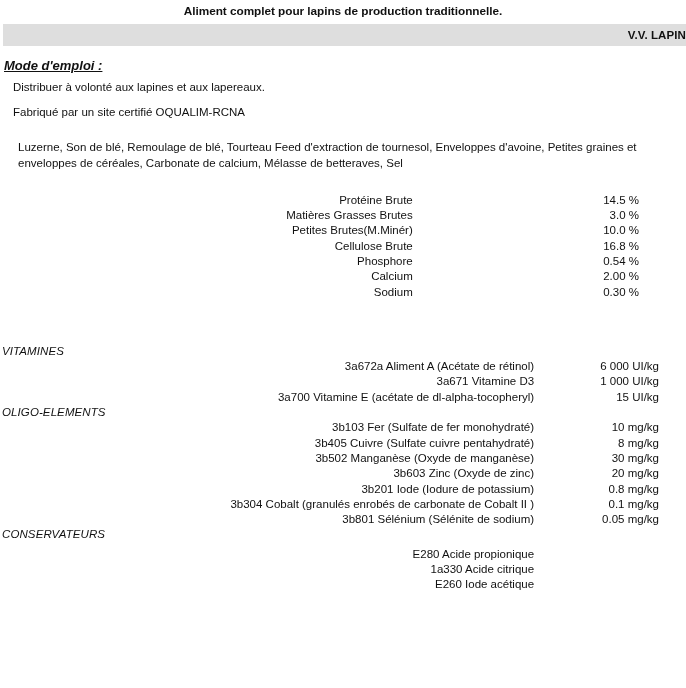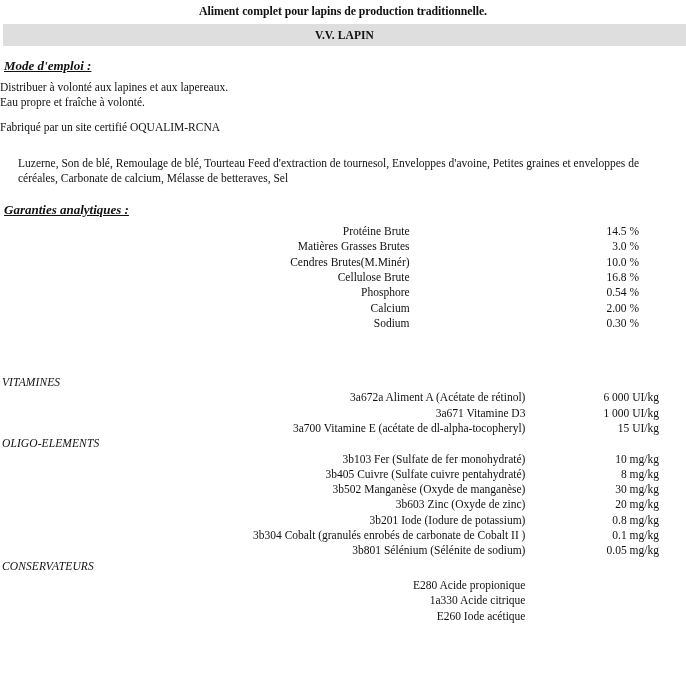--- a/index.html
+++ b/index.html
@@ -15,58 +15,58 @@
     color: #111111;
     position: relative;
     overflow: hidden;
   }
   .page {
     position: relative;
     width: 686px;
     height: 632px;
     box-sizing: border-box;
     padding: 0;
-    font-family: Liberation Serif, serif;
   }
 
   
   .doc-title {
     text-align: center;
     font-weight: bold;
     font-size: 11.8px;
     line-height: 18px;
     padding-top: 2px;
     letter-spacing: -0.05px;
   }
 
   
   .product-bar {
     margin: 4px 0 0 3px;
     width: 683px;
     height: 22px;
     line-height: 22px;
-    text-align: center;
+    text-align: right;
     font-weight: bold;
     font-size: 11.5px;
     letter-spacing: 0.1px;
   }
 
   
   .section-heading {
     font-weight: bold;
     font-style: italic;
     text-decoration: underline;
     font-size: 13px;
     margin-left: 4px;
     display: inline-block;
     line-height: 15px;
   }
   .heading-wrap { line-height: 15px; }
 
   .indent-block {
+    margin-left: 13px;
     line-height: 15.2px;
   }
   .flush-block {
     margin-left: 2px;
     line-height: 15.2px;
   }
   .para-line { white-space: nowrap; }
   .wrap-line { white-space: normal; }
 
   
@@ -119,48 +119,44 @@
   <div class="product-bar" id="product-bar" style="background: rgb(222, 222, 222);">V.V. LAPIN</div>
 
   <div class="sp12"></div>
 
   <div class="heading-wrap">
     <span class="section-heading">Mode d'emploi :</span>
   </div>
   <div class="sp6"></div>
   <div class="indent-block">
     <div class="para-line">Distribuer à volonté aux lapines et aux lapereaux.</div>
-    <div class="para-line">Eau propre et fraîche à volonté.</div>
     <div class="sp10"></div>
     <div class="para-line">Fabriqué par un site certifié OQUALIM-RCNA</div>
   </div>
 
   <div class="sp14"></div>
 
   <div class="sp6"></div>
   <div class="flush-block wrap-line" style="margin-right:34px;margin-left:18px;">Luzerne, Son de blé, Remoulage de blé, Tourteau Feed d'extraction de tournesol, Enveloppes d'avoine, Petites graines et enveloppes de céréales, Carbonate de calcium, Mélasse de betteraves, Sel</div>
 
   <div class="sp16"></div>
 
-  <div class="heading-wrap">
-    <span class="section-heading">Garanties analytiques :</span>
-  </div>
   <div class="sp6"></div>
   <table class="kv-table">
     <tbody id="garanties-body">
         <tr>
           <td class="kv-label">Protéine Brute</td>
           <td class="kv-value-pct">14.5 %</td>
         </tr>
         <tr>
           <td class="kv-label">Matières Grasses Brutes</td>
           <td class="kv-value-pct">3.0 %</td>
         </tr>
         <tr>
-          <td class="kv-label">Cendres Brutes(M.Minér)</td>
+          <td class="kv-label">Petites Brutes(M.Minér)</td>
           <td class="kv-value-pct">10.0 %</td>
         </tr>
         <tr>
           <td class="kv-label">Cellulose Brute</td>
           <td class="kv-value-pct">16.8 %</td>
         </tr>
         <tr>
           <td class="kv-label">Phosphore</td>
           <td class="kv-value-pct">0.54 %</td>
         </tr>

